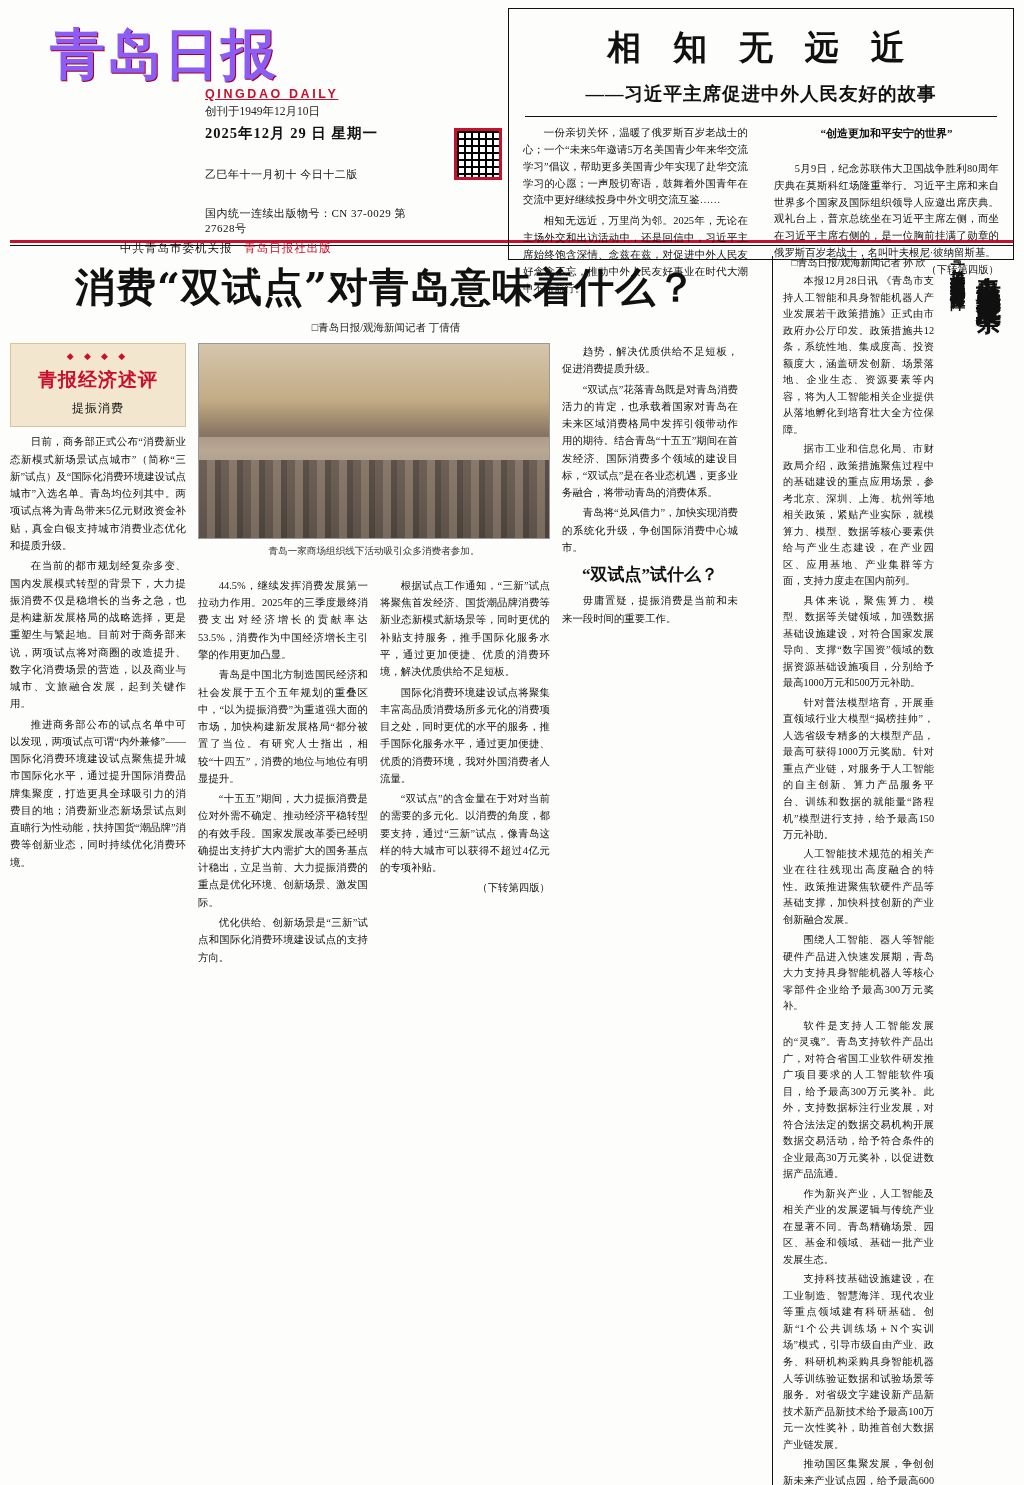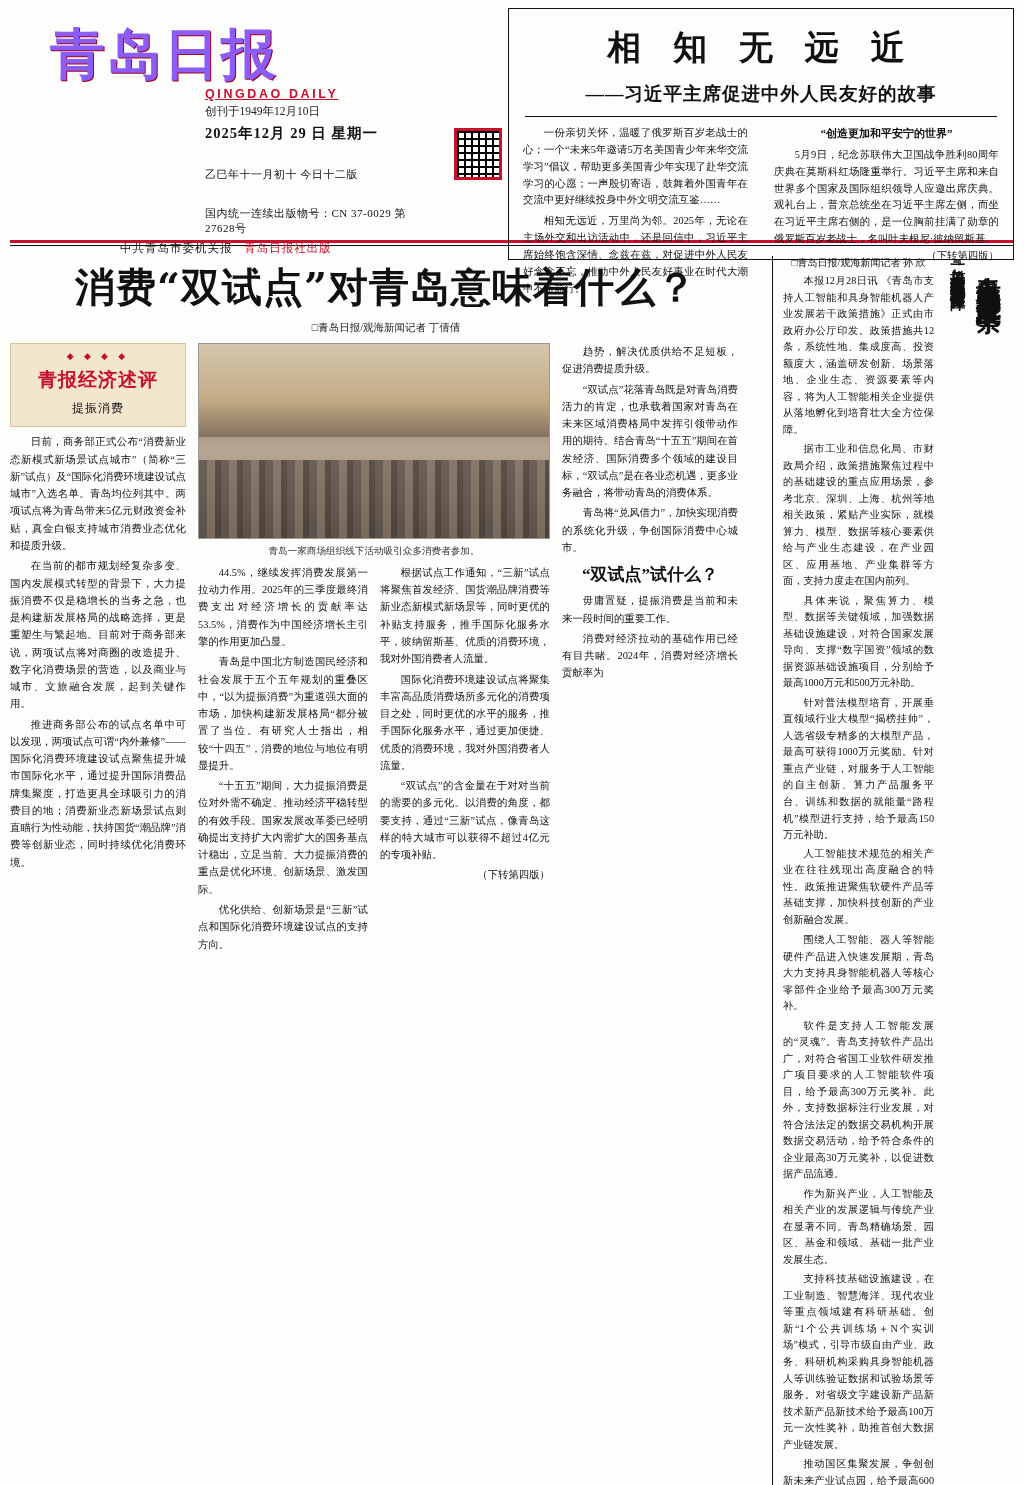--- a/index.html
+++ b/index.html
@@ -60,21 +60,21 @@
     text-align:center;font-size:34px;font-weight:bold;letter-spacing:10px;
     font-family:"DejaVu Serif",serif;margin-top:6px;
   }
   .mr-sub{
     text-align:center;font-size:18.5px;font-weight:bold;margin-top:10px;letter-spacing:1px;
   }
   .mr-rule{border-top:1px solid #111;margin:10px 2px 8px 2px;}
   .mr-cols{display:flex;gap:26px;font-size:10.4px;line-height:1.62;text-align:justify;}
   .mr-cols .c{flex:1;}
   .mr-cols .c2{flex:1;}
-  .mr-q{text-align:center;font-weight:bold;font-size:11px;margin-bottom:4px;}
+  .mr-q{text-align:center;font-weight:bold;font-size:11px;margin-bottom:18px;}
 
   .red-bar{height:3px;background:#c8102e;margin:6px 0 0 0;}
   .thin-bar{height:1px;background:#111;margin-top:2px;}
 
   
   .lead{display:flex;margin-top:10px;}
   .lead-main{width:762px;padding-right:10px;box-sizing:border-box;}
   .lead-head{
     font-family:"DejaVu Serif",serif;
     font-weight:bold;font-size:40px;letter-spacing:1px;text-align:center;margin:4px 0 6px;
@@ -184,43 +184,42 @@
             <div class="s">提振消费</div>
           </div>
           <p>日前，商务部正式公布“消费新业态新模式新场景试点城市”（简称“三新”试点）及“国际化消费环境建设试点城市”入选名单。青岛均位列其中。两项试点将为青岛带来5亿元财政资金补贴，真金白银支持城市消费业态优化和提质升级。</p>
           <p>在当前的都市规划经复杂多变、国内发展模式转型的背景下，大力提振消费不仅是稳增长的当务之急，也是构建新发展格局的战略选择，更是重塑生与繁起地。目前对于商务部来说，两项试点将对商圈的改造提升、数字化消费场景的营造，以及商业与城市、文旅融合发展，起到关键作用。</p>
           <p>推进商务部公布的试点名单中可以发现，两项试点可谓“内外兼修”——国际化消费环境建设试点聚焦提升城市国际化水平，通过提升国际消费品牌集聚度，打造更具全球吸引力的消费目的地；消费新业态新场景试点则直瞄行为性动能，扶持国货“潮品牌”消费等创新业态，同时持续优化消费环境。</p>
         </div>
 
         <div class="col c-b">
           <div class="photo"></div>
           <div class="cap">青岛一家商场组织线下活动吸引众多消费者参加。</div>
-          <div style="display:flex;gap:12px;margin-top:5px;">
+          <div style="display:flex;gap:12px;margin-top:18px;">
             <div style="width:170px;">
               <p>44.5%，继续发挥消费发展第一拉动力作用。2025年的三季度最终消费支出对经济增长的贡献率达53.5%，消费作为中国经济增长主引擎的作用更加凸显。</p>
               <p>青岛是中国北方制造国民经济和社会发展于五个五年规划的重叠区中，“以为提振消费”为重道强大面的市场，加快构建新发展格局“都分被置了当位。有研究人士指出，相较“十四五”，消费的地位与地位有明显提升。</p>
               <p>“十五五”期间，大力提振消费是位对外需不确定、推动经济平稳转型的有效手段。国家发展改革委已经明确提出支持扩大内需扩大的国务基点计稳出，立足当前、大力提振消费的重点是优化环境、创新场景、激发国际。</p>
               <p>优化供给、创新场景是“三新”试点和国际化消费环境建设试点的支持方向。</p>
             </div>
             <div style="width:170px;">
-              <p>根据试点工作通知，“三新”试点将聚焦首发经济、国货潮品牌消费等新业态新模式新场景等，同时更优的补贴支持服务，推手国际化服务水平，彼纳留斯基、优质的消费环境，我对外国消费者人流量。</p>
+              <p>根据试点工作通知，“三新”试点将聚焦首发经济、国货潮品牌消费等新业态新模式新场景等，同时更优的补贴支持服务，推手国际化服务水平，通过更加便捷、优质的消费环境，解决优质供给不足短板。</p>
               <p>国际化消费环境建设试点将聚集丰富高品质消费场所多元化的消费项目之处，同时更优的水平的服务，推手国际化服务水平，通过更加便捷、优质的消费环境，我对外国消费者人流量。</p>
               <p>“双试点”的含金量在于对对当前的需要的多元化。以消费的角度，都要支持，通过“三新”试点，像青岛这样的特大城市可以获得不超过4亿元的专项补贴。</p>
               <div style="text-align:right;">（下转第四版）</div>
             </div>
           </div>
         </div>
 
         <div class="col c-c">
           <p>趋势，解决优质供给不足短板，促进消费提质升级。</p>
           <p>“双试点”花落青岛既是对青岛消费活力的肯定，也承载着国家对青岛在未来区域消费格局中发挥引领带动作用的期待。结合青岛“十五五”期间在首发经济、国际消费多个领域的建设目标，“双试点”是在各业态机遇，更多业务融合，将带动青岛的消费体系。</p>
           <p>青岛将“兑风借力”，加快实现消费的系统化升级，争创国际消费中心城市。</p>
           <div class="sub-h">“双试点”试什么？</div>
           <p>毋庸置疑，提振消费是当前和未来一段时间的重要工作。</p>
-          <p>消费对经济拉动的基础作用已经有目共睹。2024年，消费对经济增长贡献率为</p>
         </div>
 
       </div>
     </div>
 
     <div class="lead-right">
       <div class="vcols">
         <div style="display:flex;flex-direction:row-reverse;">
           <div class="vtitle">青岛出台支持人工智能产业发展『十二条』</div>
           <div class="vtitle sm">『一揽子』举措为企业提供从落地孵化到培育壮大全方位保障</div>

